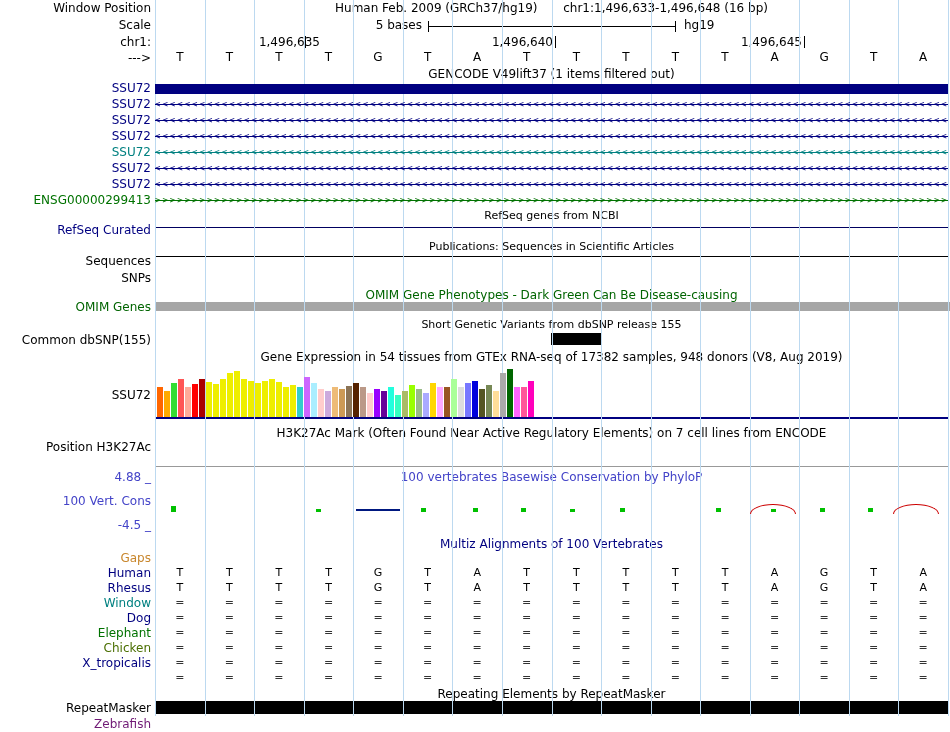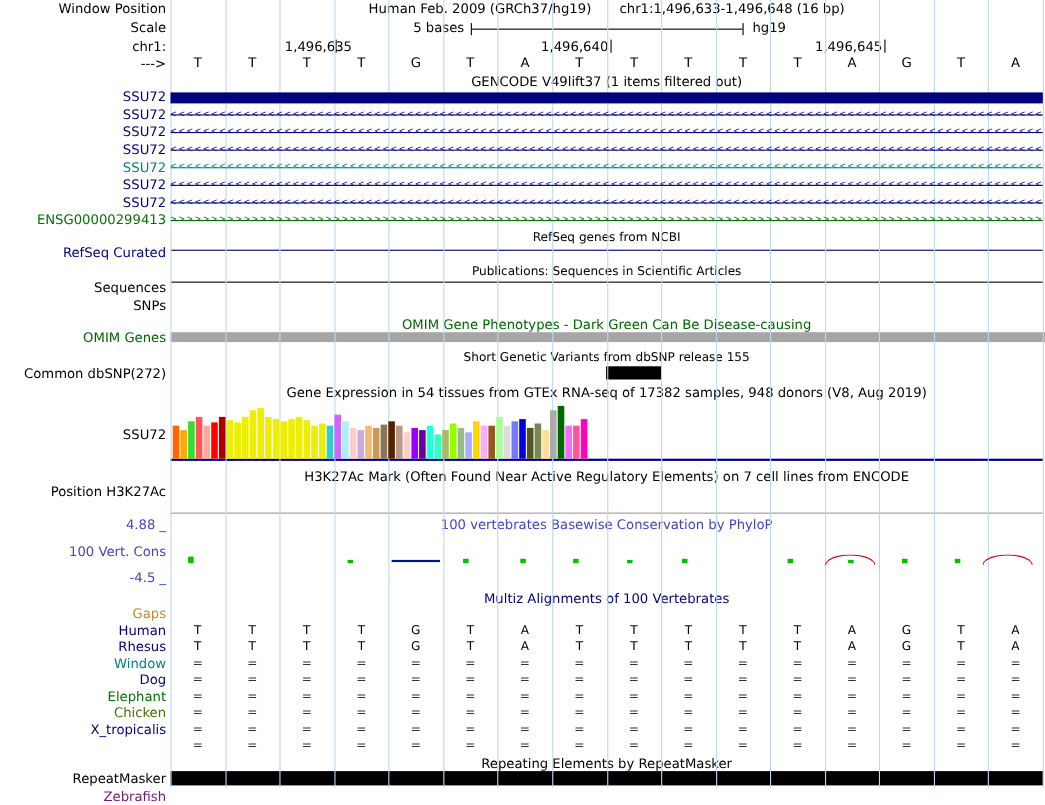--- a/index.html
+++ b/index.html
@@ -73,21 +73,21 @@
   <div class="title small" style="top:240px">Publications: Sequences in Scientific Articles</div>
   <div class="hline" style="top:256px;background:#000"></div>
   <div class="lbl" style="top:254px">Sequences</div>
   <div class="lbl" style="top:271px">SNPs</div>
 
   <div class="title green" style="top:288px">OMIM Gene Phenotypes - Dark Green Can Be Disease-causing</div>
   <div class="lbl green" style="top:300px">OMIM Genes</div>
   <div class="omimbar"></div>
 
   <div class="title small" style="top:318px">Short Genetic Variants from dbSNP release 155</div>
-  <div class="lbl" style="top:333px">Common dbSNP(272)</div>
+  <div class="lbl" style="top:333px">Common dbSNP(155)</div>
   <div class="snpbar"></div>
 
   <div class="title" style="top:350px">Gene Expression in 54 tissues from GTEx RNA-seq of 17382 samples, 948 donors (V8, Aug 2019)</div>
   <div class="lbl" style="top:388px">SSU72</div>
   <div class="hline" style="top:417px;height:2px;background:#000080"></div>
 
   <div class="title" style="top:426px">H3K27Ac Mark (Often Found Near Active Regulatory Elements) on 7 cell lines from ENCODE</div>
   <div class="lbl" style="top:440px">Position H3K27Ac</div>
   <div class="hline" style="top:466px;background:#999"></div>
 

